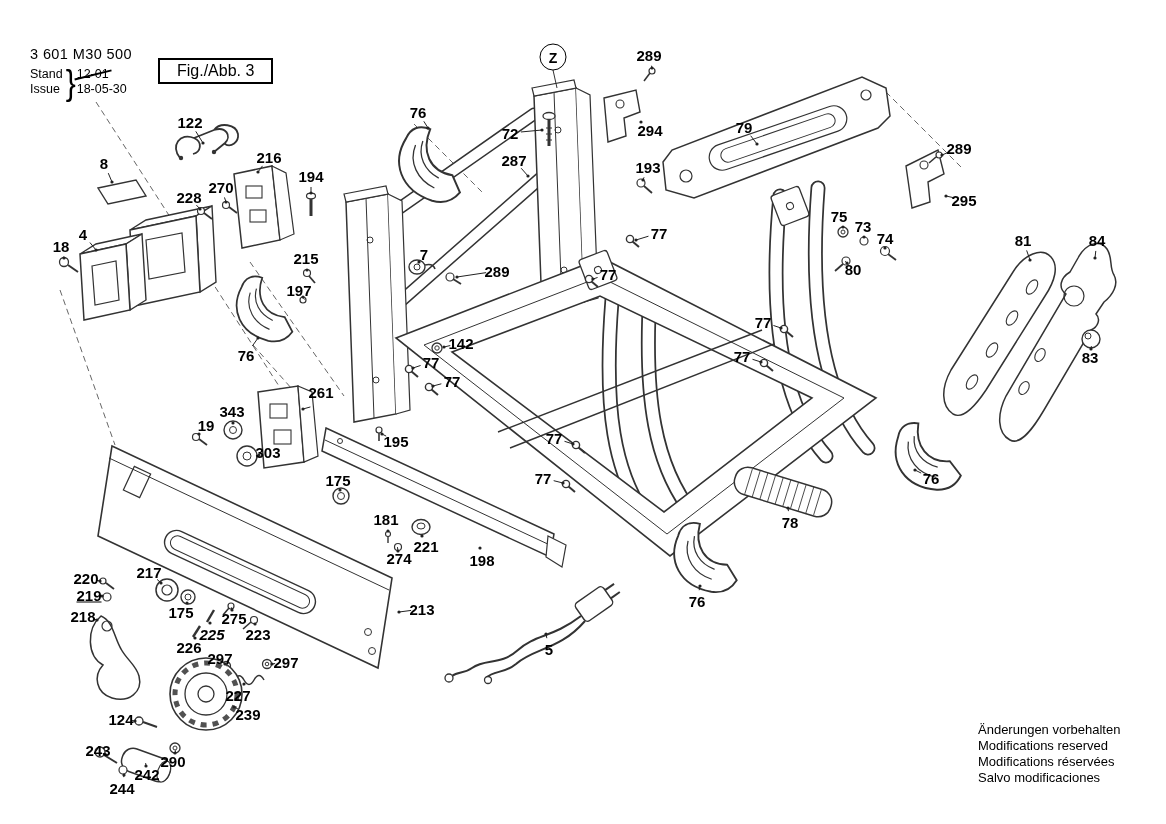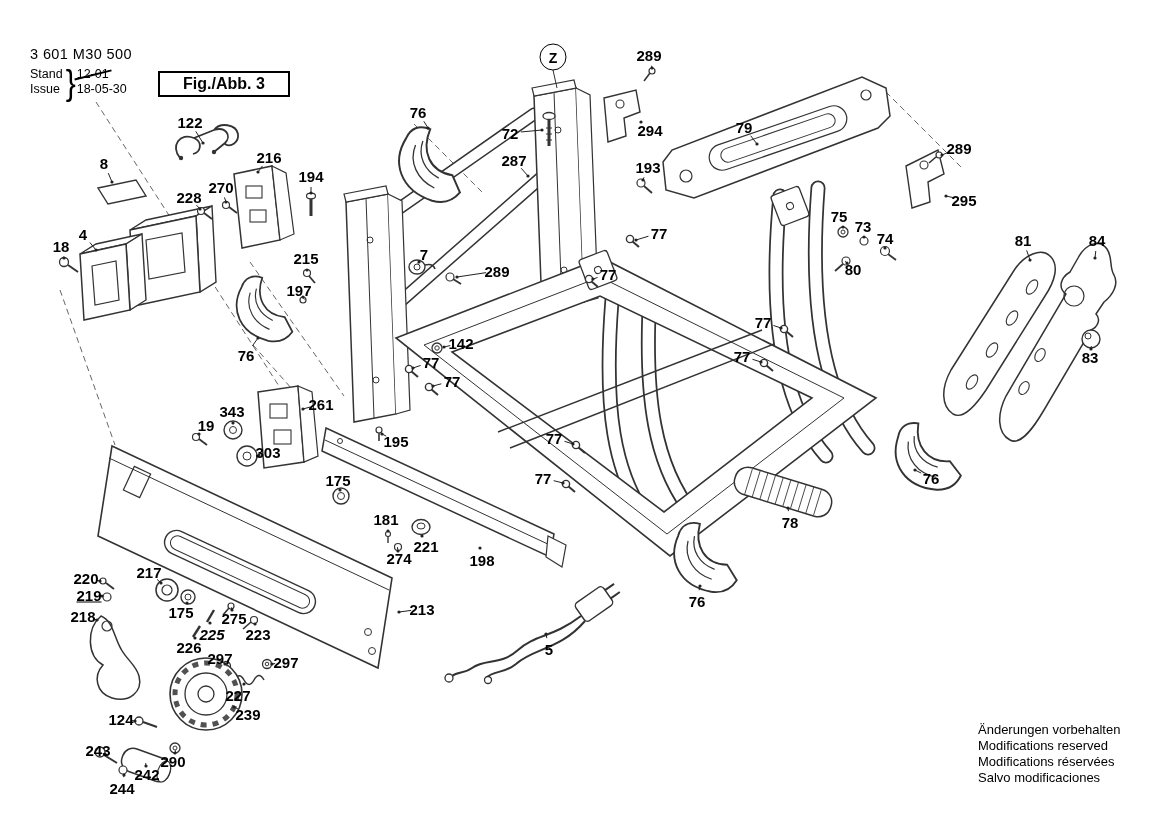--- a/index.html
+++ b/index.html
@@ -10,22 +10,22 @@
            line-height:1;white-space:nowrap;color:#000}
   .header{position:absolute;left:30px;top:46px}
   .doc-number{font-size:14.5px;letter-spacing:.4px}
   .issue-block{display:flex;align-items:flex-start;margin-top:5px}
   .issue-labels{font-size:12.5px;line-height:15px;text-align:left}
   .brace{font-size:30px;font-weight:400;margin:0 1px 0 3px;transform:scaleY(1.15);display:block}
   .issue-dates{font-size:12.5px;line-height:15px}
   .struck{position:relative;display:inline-block}
   .struck::after{content:"";position:absolute;left:-3px;right:-3px;top:46%;height:1.5px;
                  background:#000;transform:rotate(-14deg)}
-  .fig-box{position:absolute;left:158px;top:71px;border:2px solid #000;background:#fff;
-           padding:2px 23px;font-size:16px;font-weight:bold}
+  .fig-box{position:absolute;left:158px;top:58px;border:2px solid #000;background:#fff;
+           padding:2px 17px;font-size:16px;font-weight:normal}
   .zone-badge{position:absolute;left:553px;top:57px;width:25px;height:25px;transform:translate(-50%,-50%);
               border:1.6px solid #000;border-radius:50%;background:#fff;display:flex;
               align-items:center;justify-content:center;font-size:14px;font-weight:bold}
   .footer{position:absolute;left:978px;top:722px;font-size:13px;line-height:16px}
 </style>
 </head>
 <body>
 
 <div class="stage">
 
@@ -512,21 +512,21 @@
       <div class="callout" style="left: 424px; top: 254px;">7</div>
       <div class="callout" style="left: 497px; top: 271px;">289</div>
       <div class="callout" style="left: 1023px; top: 240px;">81</div>
       <div class="callout" style="left: 1097px; top: 240px;">84</div>
       <div class="callout" style="left: 1090px; top: 357px;">83</div>
       <div class="callout" style="left: 763px; top: 322px;">77</div>
       <div class="callout" style="left: 742px; top: 356px;">77</div>
       <div class="callout" style="left: 461px; top: 343px;">142</div>
       <div class="callout" style="left: 431px; top: 362px;">77</div>
       <div class="callout" style="left: 452px; top: 381px;">77</div>
-      <div class="callout" style="left: 321px; top: 404px;">261</div>
+      <div class="callout" style="left: 321px; top: 392px;">261</div>
       <div class="callout" style="left: 232px; top: 411px;">343</div>
       <div class="callout" style="left: 206px; top: 425px;">19</div>
       <div class="callout" style="left: 268px; top: 452px;">303</div>
       <div class="callout" style="left: 338px; top: 480px;">175</div>
       <div class="callout" style="left: 396px; top: 441px; text-align: right;">195</div>
       <div class="callout" style="left: 554px; top: 438px;">77</div>
       <div class="callout" style="left: 543px; top: 478px;">77</div>
       <div class="callout" style="left: 931px; top: 478px;">76</div>
       <div class="callout" style="left: 790px; top: 522px;">78</div>
       <div class="callout" style="left: 697px; top: 601px;">76</div>

